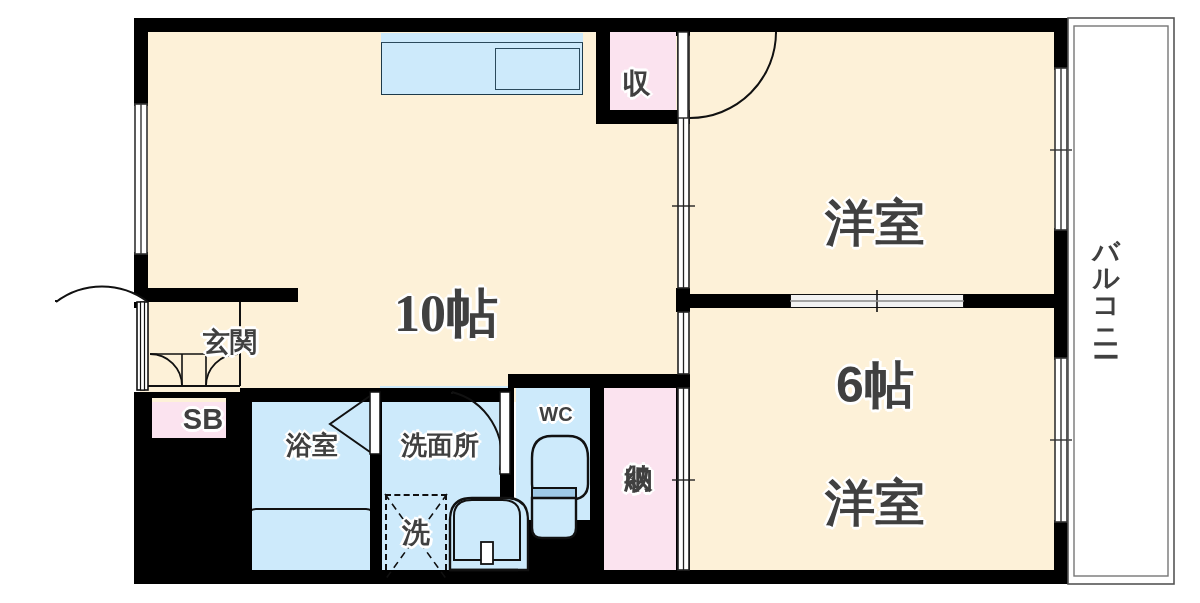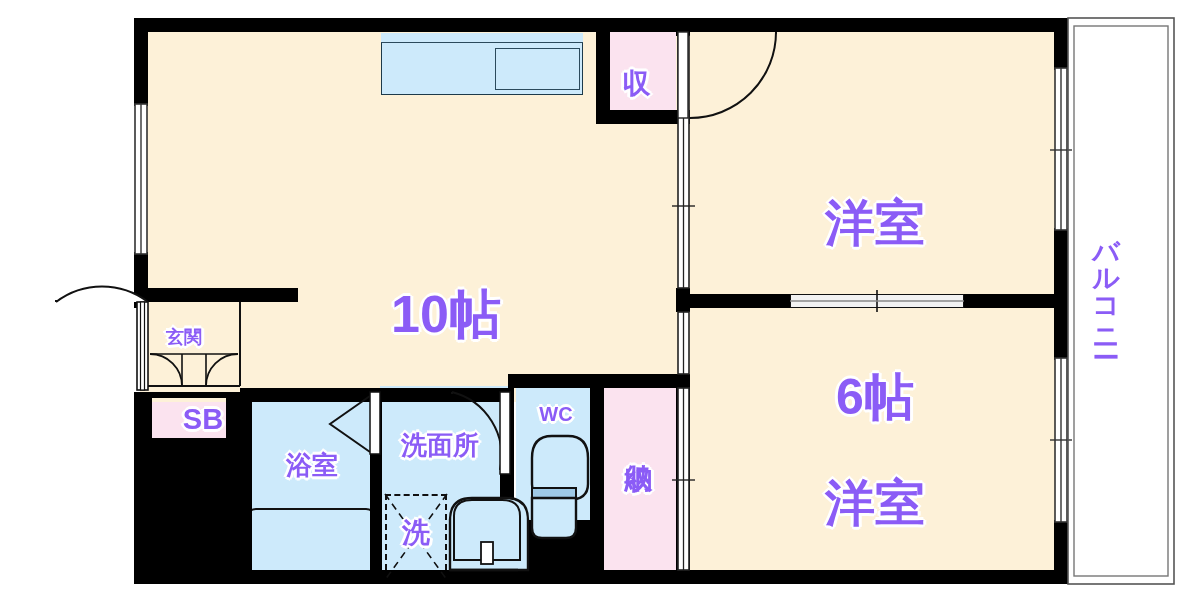--- a/index.html
+++ b/index.html
@@ -6,21 +6,21 @@
   body{width:1200px;height:603px;font-family:"Liberation Sans","DejaVu Sans",sans-serif;}
   #plan{position:relative;width:1200px;height:603px;background:#ffffff;overflow:hidden;}
   .abs{position:absolute;box-sizing:border-box;}
   
   .room{background:#fdf1d8;}
   .wet{background:#cdeafb;}
   .stor{background:#fbe3ef;}
   .wall{background:#000000;}
   .white{background:#ffffff;}
   
-  .lbl{position:absolute;color:#8b5cf6;font-weight:700;text-align:center;
+  .lbl{position:absolute;color:#404040;font-weight:700;text-align:center;
        -webkit-text-stroke:0px;
        text-shadow:
          2px 0 0 #fff,-2px 0 0 #fff,0 2px 0 #fff,0 -2px 0 #fff,
          1.5px 1.5px 0 #fff,-1.5px 1.5px 0 #fff,1.5px -1.5px 0 #fff,-1.5px -1.5px 0 #fff,
          3px 0 0 #fff,-3px 0 0 #fff,0 3px 0 #fff,0 -3px 0 #fff;
        white-space:pre;line-height:1.05;letter-spacing:0px;}
   .vert{writing-mode:vertical-rl;text-orientation:upright;line-height:1.0;}
   svg.ov{position:absolute;left:0;top:0;width:1200px;height:603px;pointer-events:none;}
 </style>
 </head>
@@ -181,38 +181,38 @@
     </g>
 
     <g>
       <path d="M532,458 q0,-22 20,-22 l16,0 q20,0 20,22 l0,26 q0,16 -20,16 l-16,0 q-20,0 -20,-16 z" fill="#cdeafb" stroke="#111" stroke-width="2.4"></path>
       <rect x="532" y="488" width="44" height="10" fill="#9fc9e6" stroke="#111" stroke-width="2"></rect>
       <path d="M532,498 l44,0 l0,30 q0,10 -10,10 l-24,0 q-10,0 -10,-10 z" fill="#cdeafb" stroke="#111" stroke-width="2.4"></path>
     </g>
   </svg>
 
   <div class="lbl" style="left:336px;top:172px;width:220px;font-size:52px;">
-    <div style="margin-top:6px;">10帖</div>
+    <div style="margin-top:6px;font-family:Liberation Serif, serif;">10帖</div>
   </div>
 
   <div class="lbl" style="left:770px;top:92px;width:210px;font-size:50px;">
     <div>洋室</div>
-    <div style="margin-top:16px;">6帖</div>
+    <div style="margin-top:4px;">6帖</div>
   </div>
 
   <div class="lbl" style="left:770px;top:372px;width:210px;font-size:50px;">
     <div>洋室</div>
     
   </div>
 
-  <div class="lbl" style="left:150px;top:328px;width:68px;font-size:18px;">玄関</div>
+  <div class="lbl" style="left:150px;top:328px;width:68px;font-size:27px;padding-left:46px;">玄関</div>
 
   <div class="lbl" style="left:152px;top:404px;width:74px;font-size:29px;margin-left:14px;">SB</div>
 
-  <div class="lbl" style="left:250px;top:452px;width:124px;font-size:26px;">浴室</div>
+  <div class="lbl" style="left:250px;top:432px;width:124px;font-size:26px;">浴室</div>
 
   <div class="lbl" style="left:384px;top:432px;width:112px;font-size:26px;text-align:center;">洗面所</div>
 
   <div class="lbl" style="left:387px;top:518px;width:58px;font-size:28px;">洗</div>
 
   <div class="lbl" style="left:518px;top:404px;width:76px;font-size:20px;">WC</div>
 
   <div class="lbl vert" style="left:622px;top:46px;font-size:28px;">収</div>
 
   <div class="lbl vert" style="left:624px;top:442px;font-size:28px;">収納</div>

